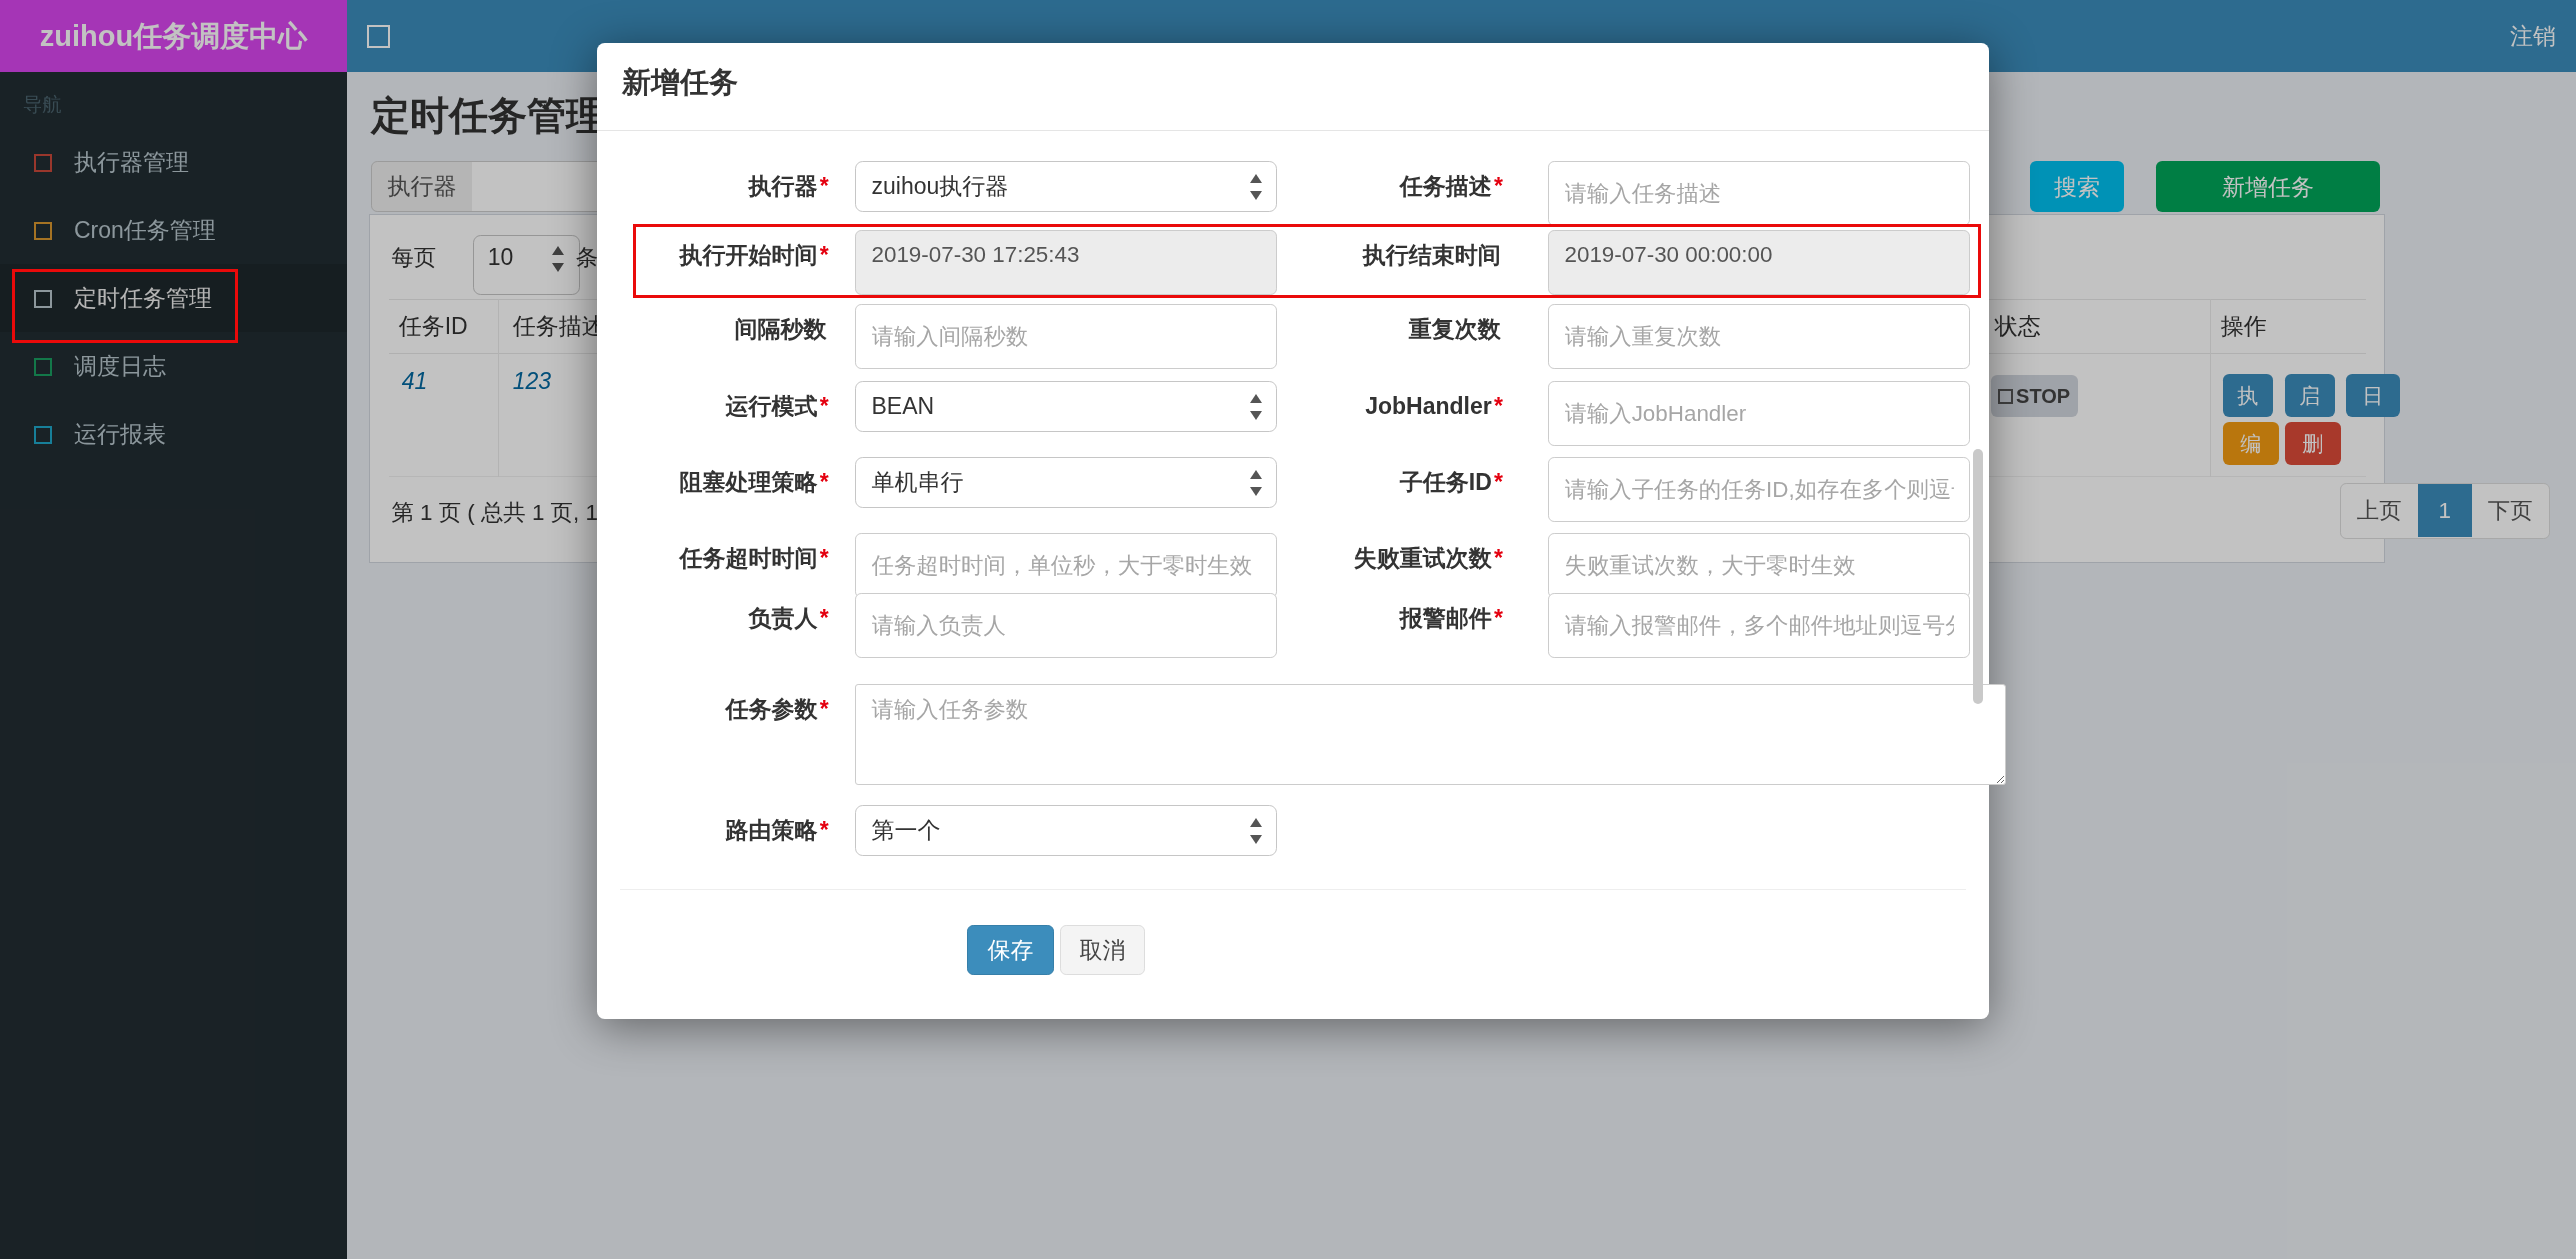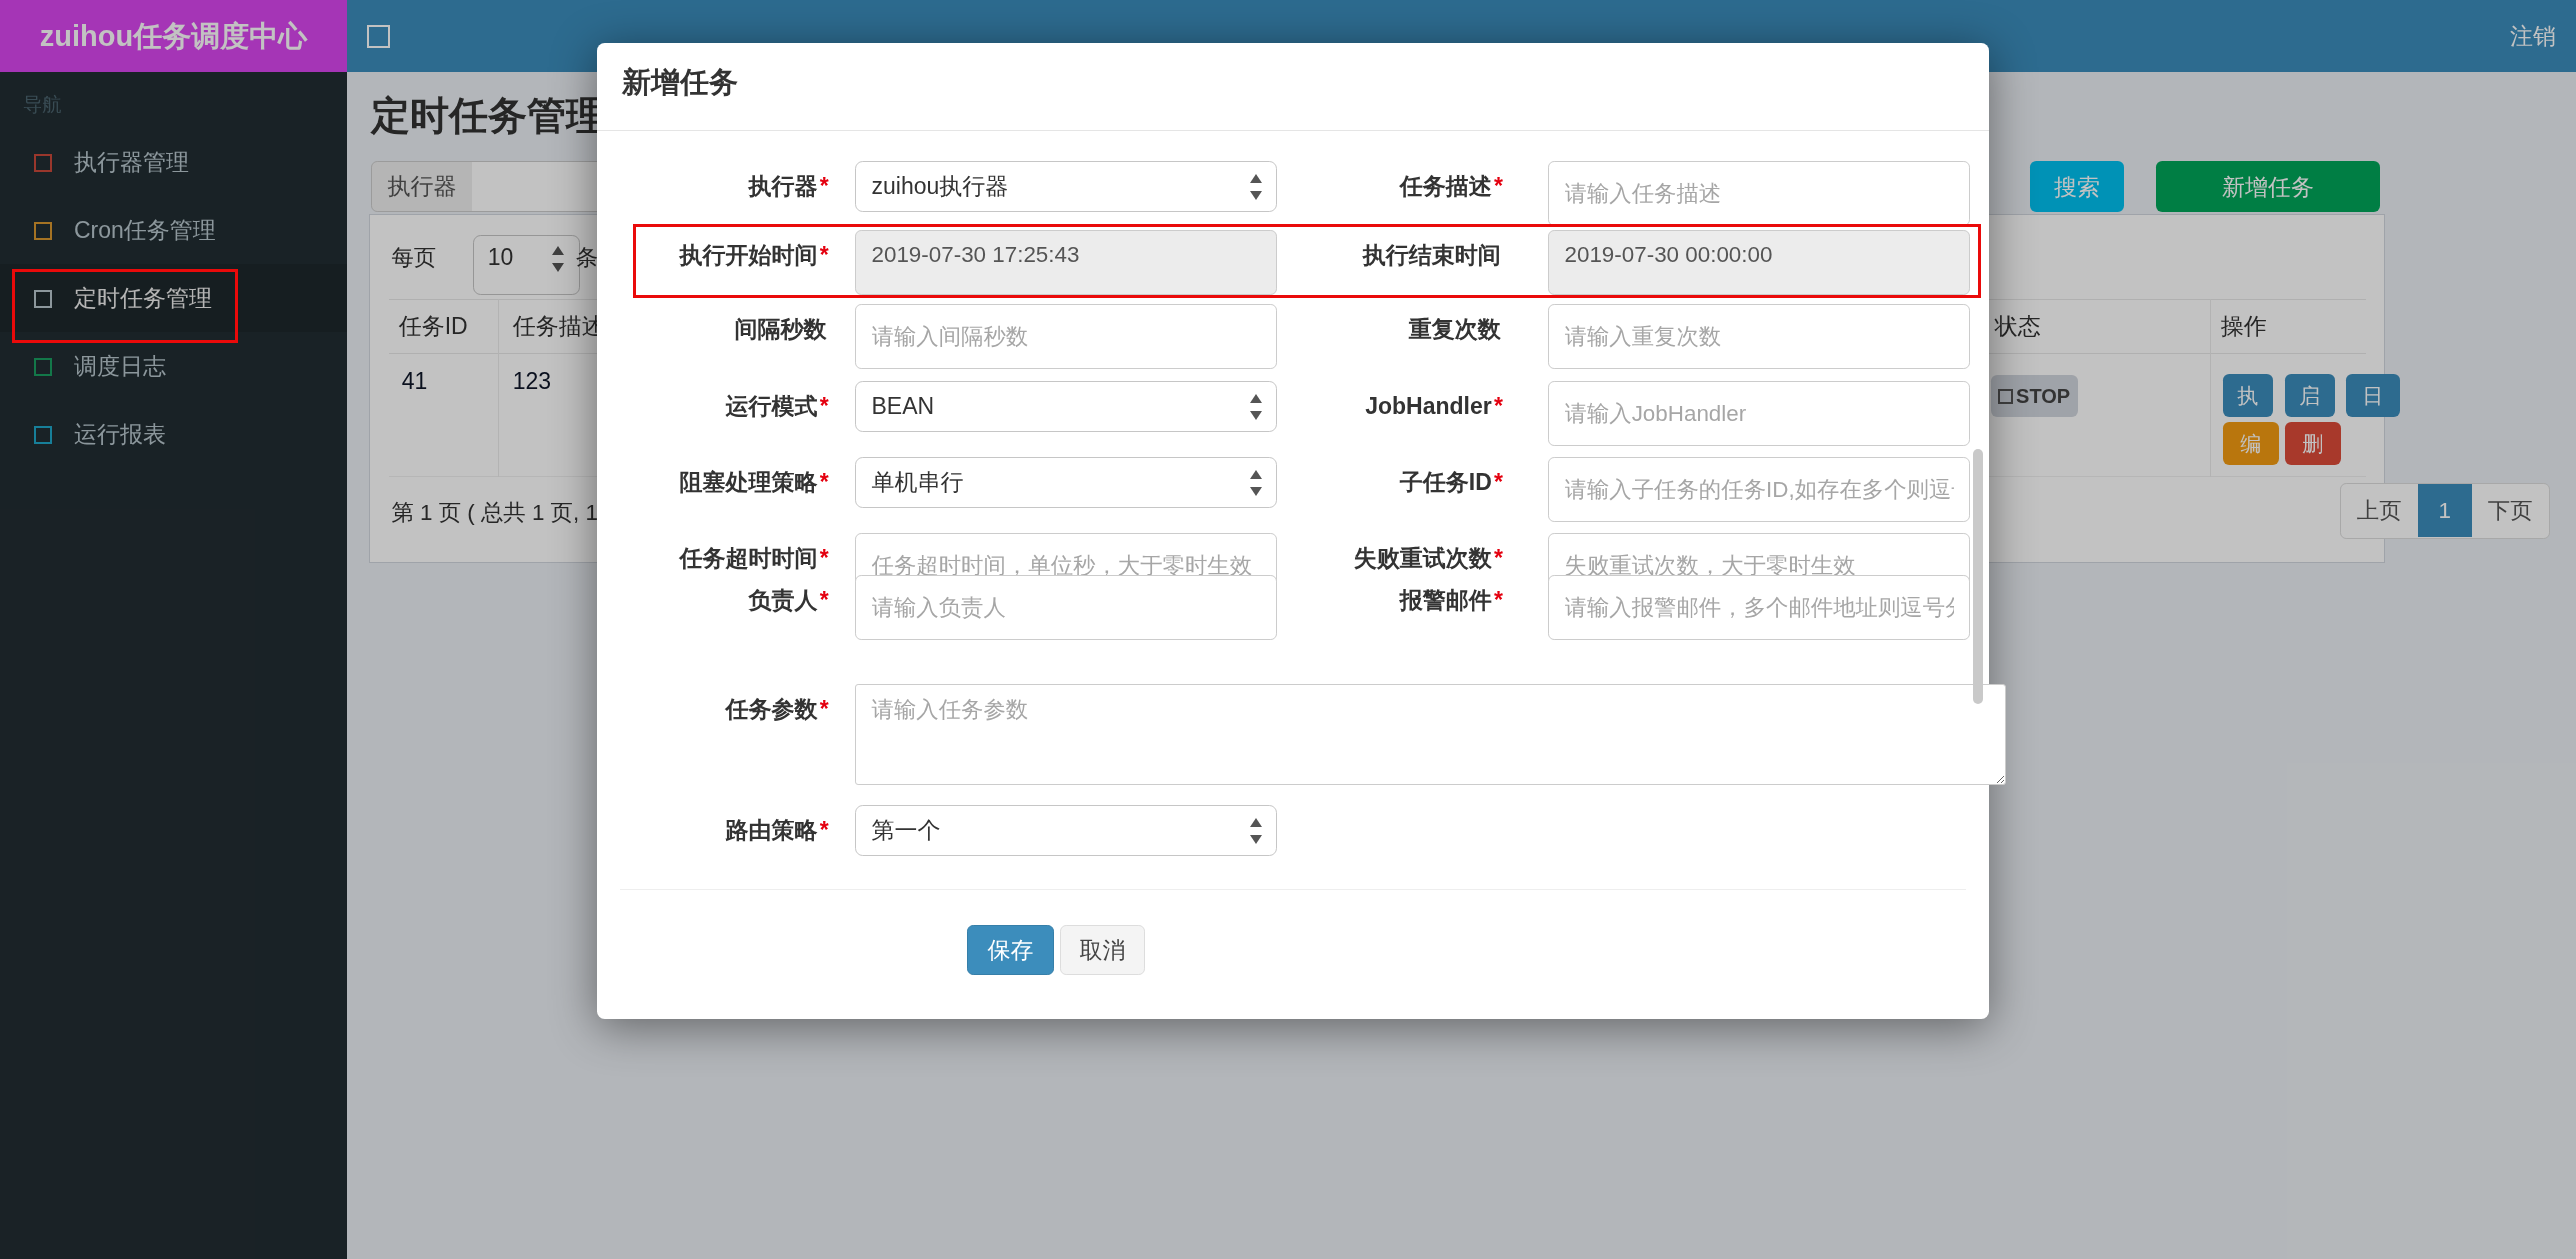--- a/index.html
+++ b/index.html
@@ -43,21 +43,21 @@
   .pp-select{position:absolute;left:103px;top:20px;width:107px;height:60px;border:1.5px solid #c6c6c6;border-radius:7.7px;
              background:#fff;box-sizing:border-box;font-size:22.4px;color:#333;}
   .pp-select .selv{line-height:43px;padding-left:14px;display:block;}
   .pp-suffix{position:absolute;left:206px;top:20px;font-size:22.4px;color:#333;line-height:46px;}
 
   .th-top{position:absolute;left:19.3px;top:84px;width:1977px;height:0;border-top:1.5px solid #e8e8e8;}
   .th-bot{position:absolute;left:19.3px;top:138px;width:1977px;height:0;border-top:1.5px solid #e8e8e8;}
   .tr-bot{position:absolute;left:19.3px;top:261px;width:1977px;height:0;border-top:1.5px solid #f0f0f0;}
   .vdiv{position:absolute;top:84px;width:0;height:178px;border-left:1.5px solid #ececec;}
   .th{position:absolute;top:84px;height:54px;line-height:54px;font-size:23px;font-weight:400;color:#333;}
-  .td{position:absolute;font-size:23px;color:#0f172a;}
+  .td{position:absolute;font-size:23px;color:#0369a1;font-style:italic;}
 
   .badge{position:absolute;left:1621px;top:160px;width:87px;height:42px;background:#d2d6de;border-radius:6.2px;
          color:#444;font-size:20px;font-weight:700;text-align:center;line-height:42px;}
   .badge .sq{display:inline-block;width:10.8px;height:10.8px;border:2.3px solid #555;margin-right:3.1px;vertical-align:-0.8px;}
   .op{position:absolute;height:43px;border:none;border-radius:6.2px;color:#fff;font-size:21px;text-align:center;
       line-height:43px;cursor:pointer;font-family:inherit;padding:0 10.8px;}
 
   .pgsum{position:absolute;left:21.7px;top:272px;font-size:22.4px;color:#333;line-height:51px;}
   .pager{position:absolute;left:1970px;top:268px;height:56px;display:flex;border:1.5px solid #ddd;border-radius:6.2px;
          overflow:hidden;background:#fff;box-sizing:border-box;}
@@ -259,21 +259,21 @@
       <input class="txt c2" placeholder="请输入子任务的任务ID,如存在多个则逗号分隔" style="">
     </div>
 
     <div class="mrow" style="top:490px">
       <label class="lbl l1"><span>任务超时时间</span><span class="star">*</span></label>
       <input class="txt c1" placeholder="任务超时时间，单位秒，大于零时生效" style="">
       <label class="lbl l2"><span>失败重试次数</span><span class="star">*</span></label>
       <input class="txt c2" placeholder="失败重试次数，大于零时生效" style="">
     </div>
 
-    <div class="mrow" style="top:532px">
+    <div class="mrow" style="top:550px">
       <label class="lbl l1"><span>负责人</span><span class="star">*</span></label>
       <input class="txt c1" placeholder="请输入负责人" style="">
       <label class="lbl l2"><span>报警邮件</span><span class="star">*</span></label>
       <input class="txt c2" placeholder="请输入报警邮件，多个邮件地址则逗号分隔" style="">
     </div>
 
     <div class="mrow" style="top:641px;height:101px">
       <label class="lbl l1"><span>任务参数</span><span class="star">*</span></label>
       <textarea class="ta" placeholder="请输入任务参数" style=""></textarea>
     </div>

